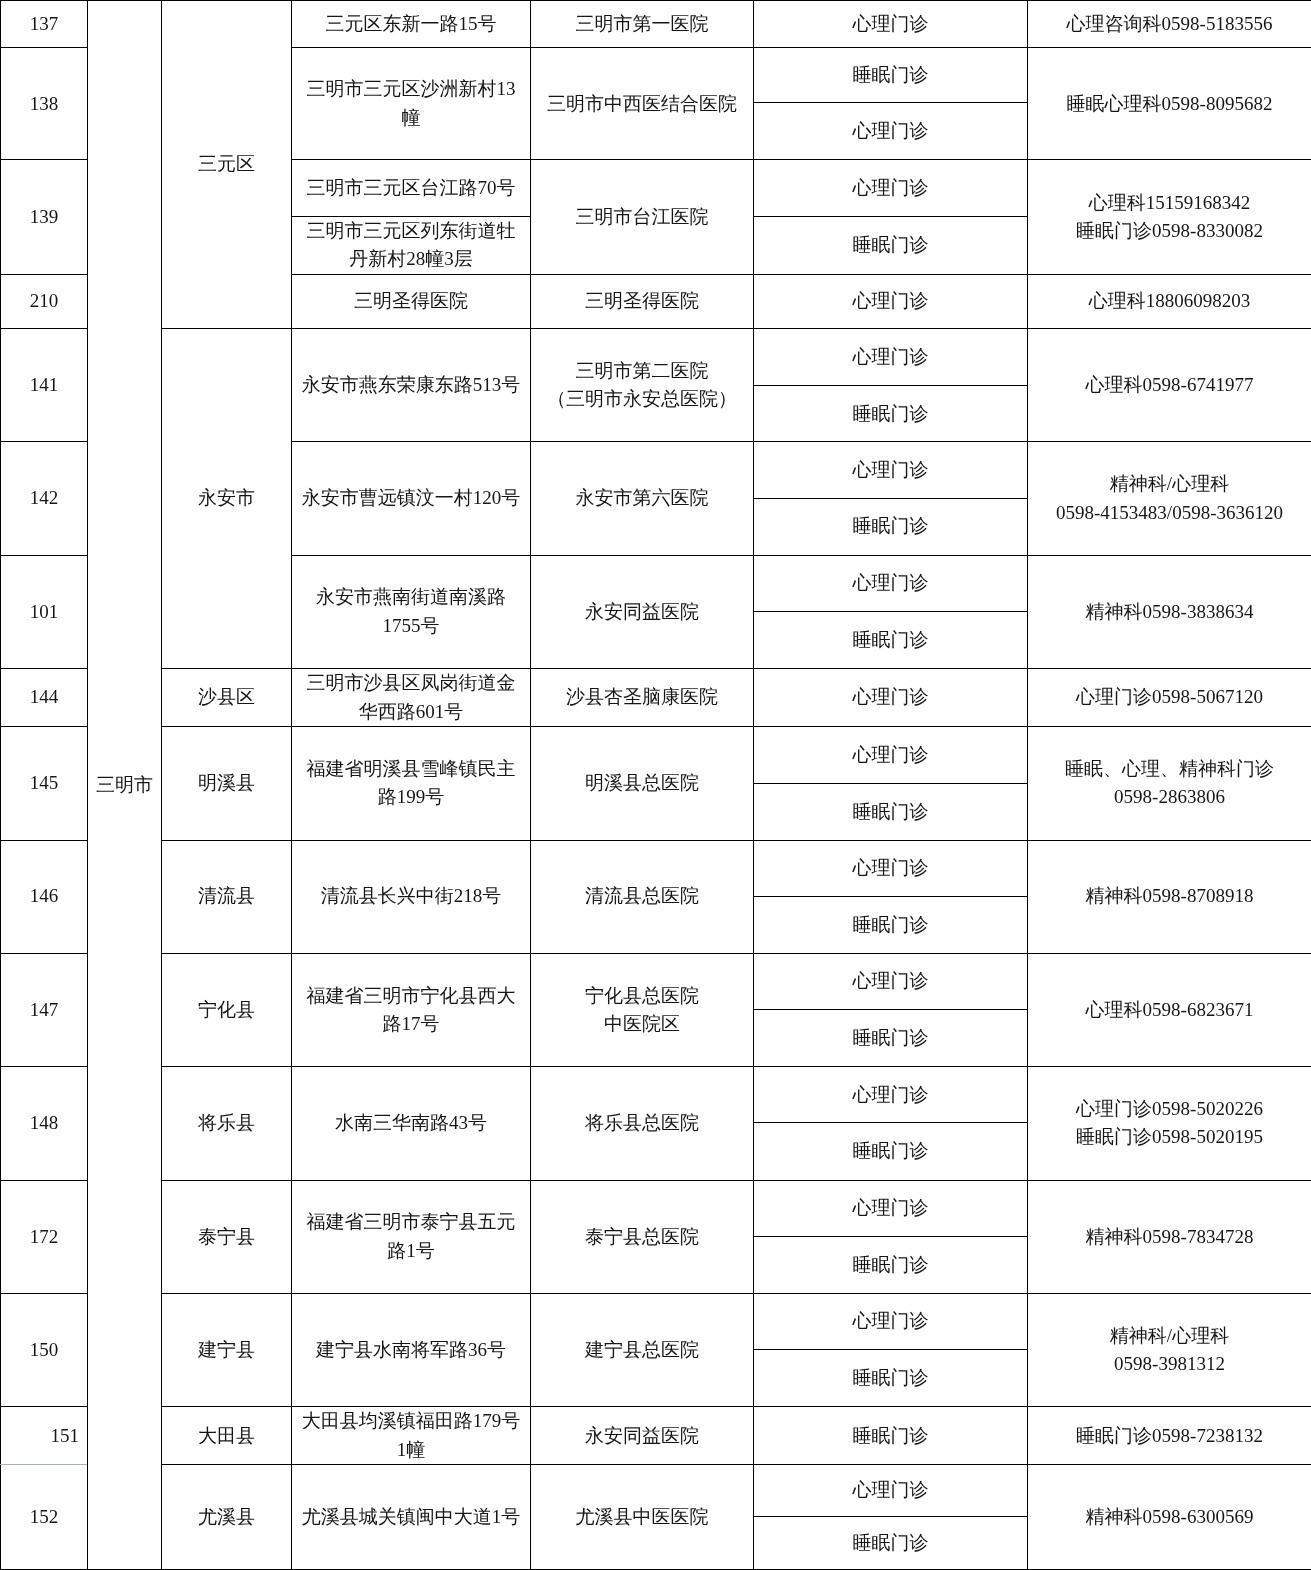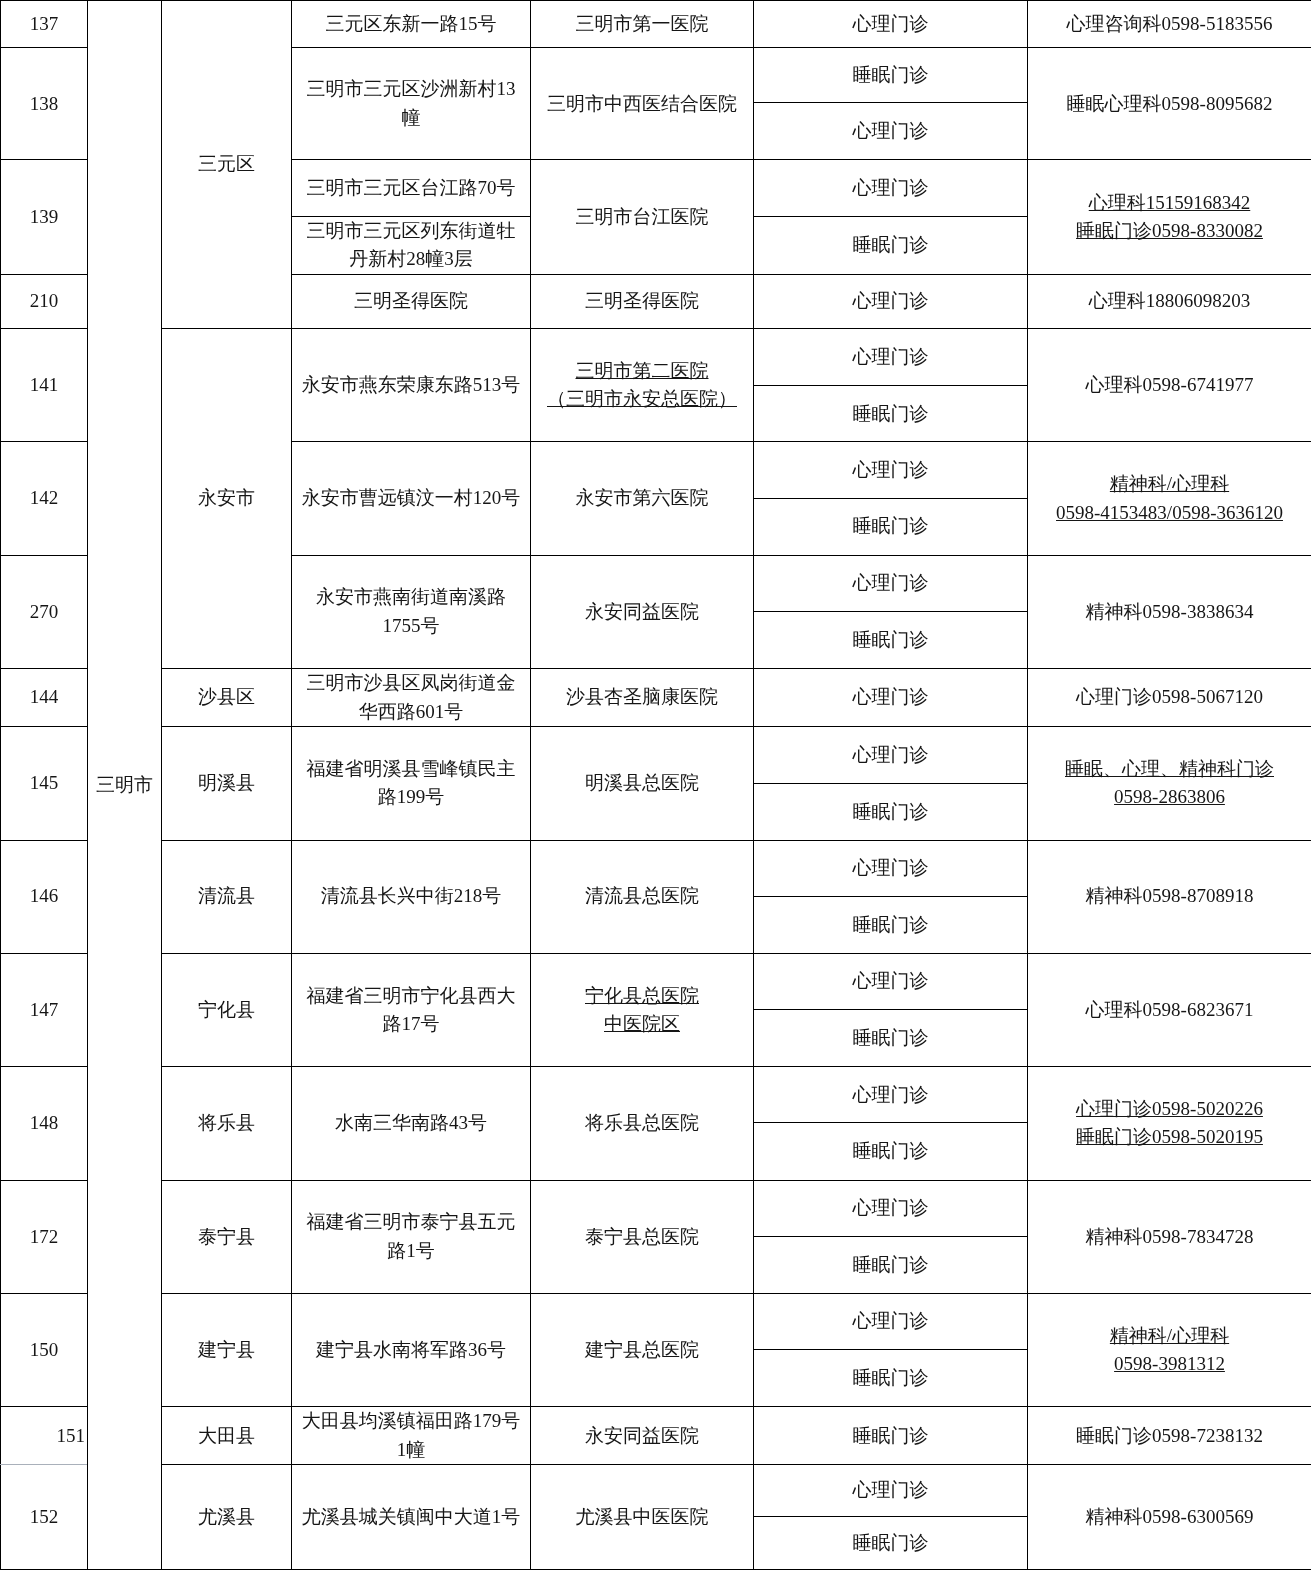--- a/index.html
+++ b/index.html
@@ -1,20 +1,20 @@
 <!DOCTYPE html>
 <html><head>
 <meta charset="utf-8">
 <style>
   html,body{margin:0;padding:0;background:#fff;}
   body{width:1311px;height:1570px;font-family:"Liberation Serif","DejaVu Serif",serif;color:#161616;}
   table{border-collapse:collapse;table-layout:fixed;width:1311px;height:1570px;}
   td{border:1px solid #000;text-align:center;vertical-align:middle;padding:0 6px;font-size:19px;line-height:1.5;overflow:hidden;word-break:break-word;}
-  td.num-right{text-align:right;padding-right:2px;border-bottom:1px solid #a9b0ba;}
-  .two-line div{display:block;text-decoration:underline;}
+  td.num-right{text-align:right;padding-right:8px;border-bottom:1px solid #a9b0ba;}
+  .two-line div{display:block;}
 </style>
 </head>
 <body>
 
 <table>
 <colgroup>
   <col style="width:87px">
       <col style="width:74px">
       <col style="width:130px">
   <col style="width:239px">
@@ -91,21 +91,21 @@
   <td rowspan="2" class="two-line">
     <div>精神科/心理科</div>
     <div>0598-4153483/0598-3636120</div>
   </td>
 </tr>
 <tr style="height:57px">
   <td>睡眠门诊</td>
 </tr>
 
 <tr style="height:56px">
-  <td rowspan="2">270</td>
+  <td rowspan="2">101</td>
   <td rowspan="2">永安市燕南街道南溪路1755号</td>
   <td rowspan="2">永安同益医院</td>
   <td>心理门诊</td>
   <td rowspan="2">精神科0598-3838634</td>
 </tr>
 <tr style="height:57px">
   <td>睡眠门诊</td>
 </tr>
 
 <tr style="height:57px">

